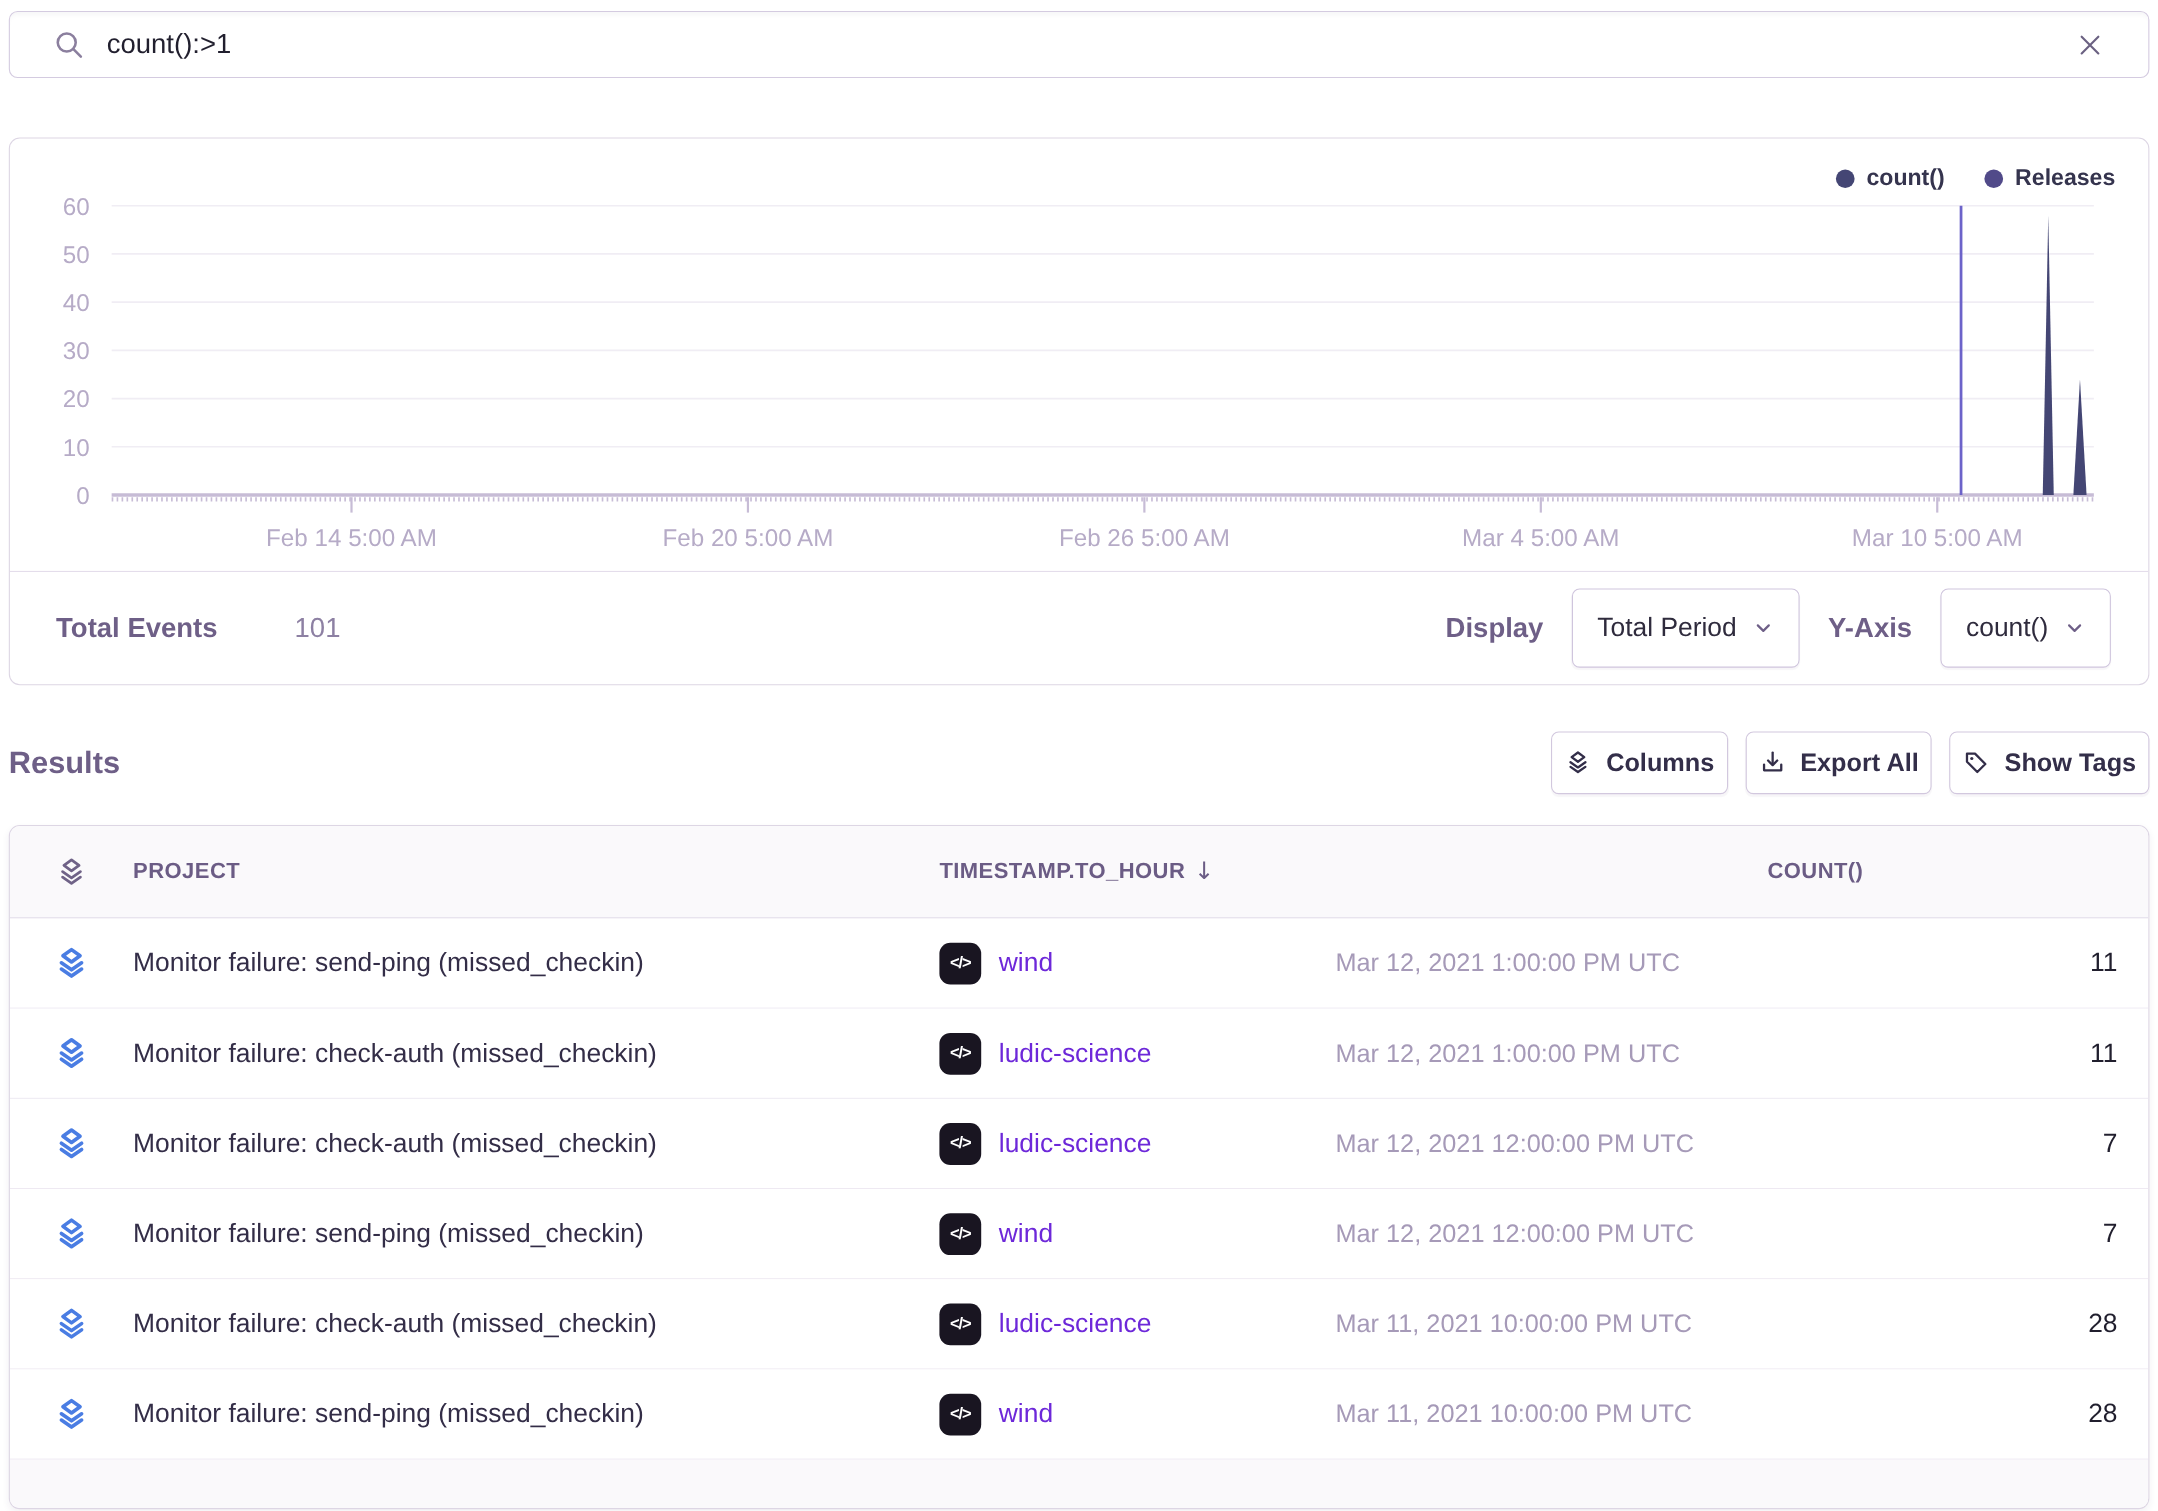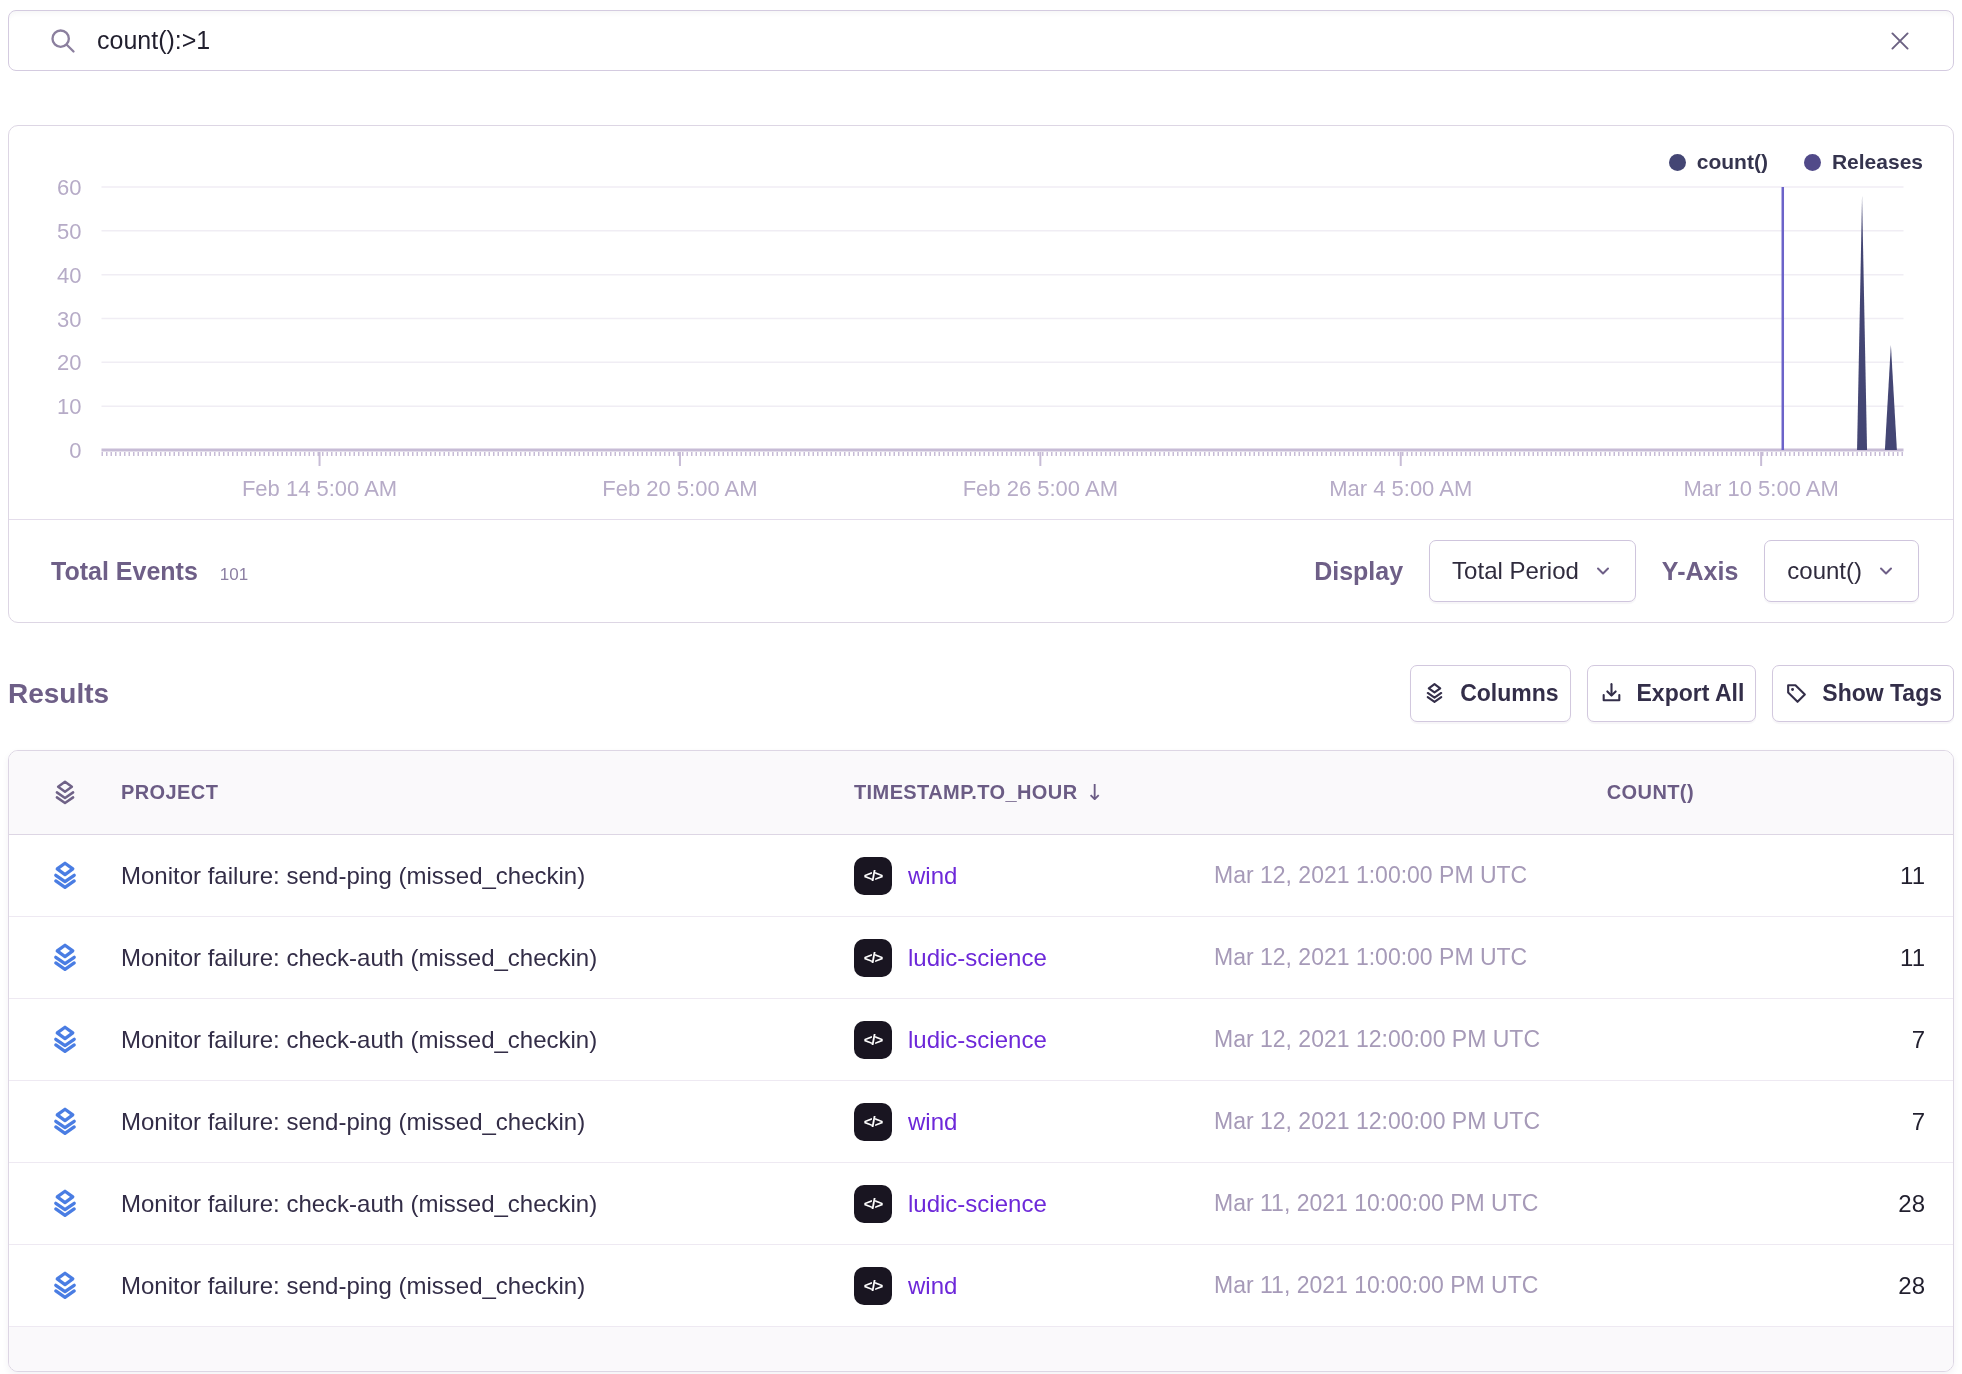--- a/index.html
+++ b/index.html
@@ -23,24 +23,24 @@
   .legend-item { display:flex; align-items:center; gap:11px; cursor:pointer; }
   .legend-dot { width:17px; height:17px; border-radius:50%; background:#444674; }
   .legend-label { font-size:21px; font-weight:600; color:#35344e; }
   #chart-svg { display:block; width:100%; height:393px; }
   #chart-svg text { font-family:"Liberation Sans", sans-serif; }
 
   .chart-footer { border-top:1.5px solid #e4ddeb; height:103px; display:flex;
     align-items:center; justify-content:space-between; padding:0 34px 0 42px; }
   .total-events { display:flex; align-items:baseline; gap:22px; }
   .te-label { font-size:25px; font-weight:700; color:#6e5f87; }
-  .te-value { font-size:17px; color:#8d80a3; }
+  .te-value { font-size:25px; color:#8d80a3;margin-left:48px; }
   .footer-controls { display:flex; align-items:center; gap:26px; }
   .ctl-label { font-size:25px; font-weight:700; color:#6e5f87; }
-  .dropdown { display:flex; align-items:center; gap:14px; height:62px; padding:0 22px;
+  .dropdown { display:flex; align-items:center; gap:14px; height:72px; padding:0 22px;
     background:#fff; border:1.5px solid #cfc5dd; border-radius:7px; cursor:pointer;
     box-shadow:0 2px 1px rgba(45,0,85,0.04); }
   .dropdown .dd-value { font-size:24px; color:#2f2b3d; }
   .dropdown .chev { color:#6e5f87; display:flex; }
 
   
   .results-bar { margin:42px 8px 28px; display:flex; align-items:center;
     justify-content:space-between; }
   .results-title { font-size:28px; font-weight:700; color:#6e5f87; }
   .btn-row { display:flex; gap:16px; }

